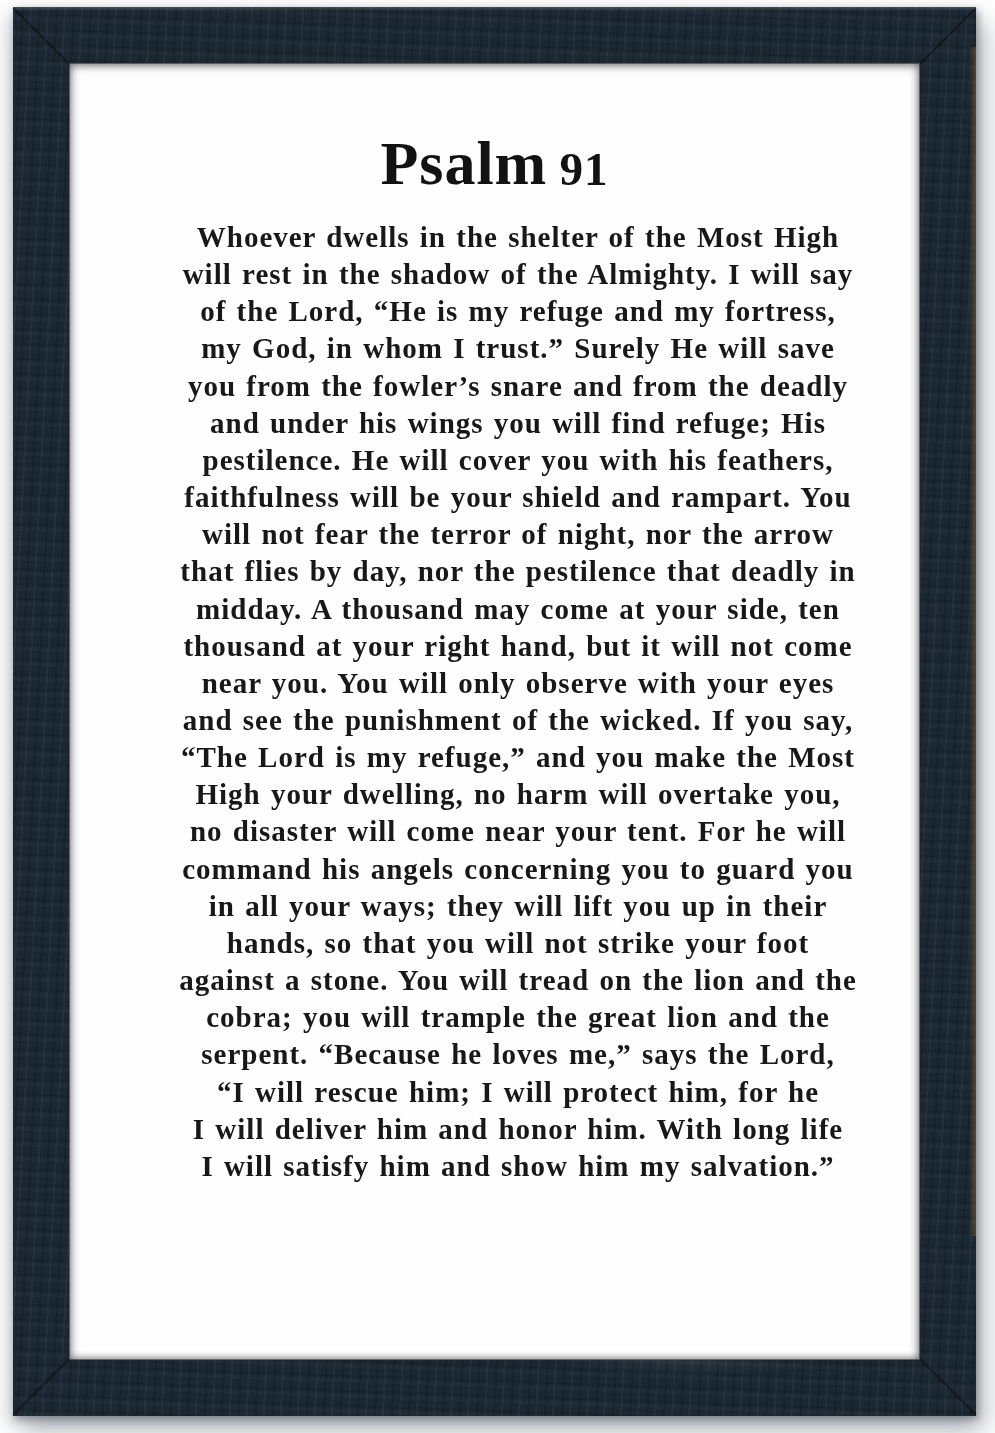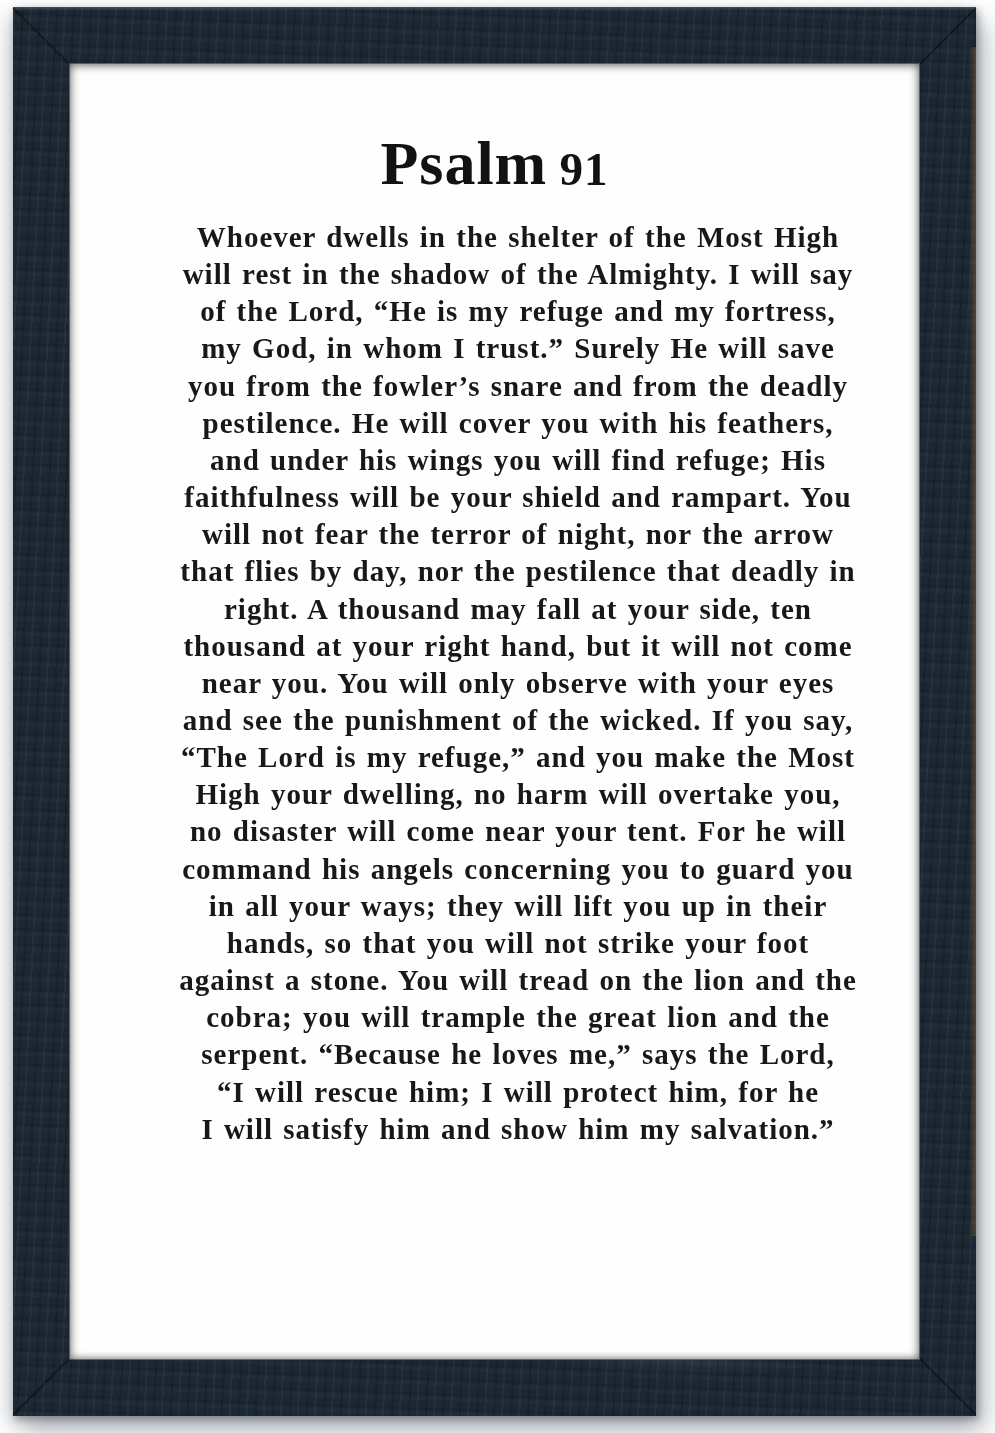--- a/index.html
+++ b/index.html
@@ -107,36 +107,37 @@
 
     <div class="paper">
       <h1 class="poster-title"><span>Psalm</span><span class="title-number">91</span></h1>
 
       <div class="psalm-text">
         <div class="psalm-line">Whoever dwells in the shelter of the Most High</div>
         <div class="psalm-line">will rest in the shadow of the Almighty. I will say</div>
         <div class="psalm-line">of the Lord, “He is my refuge and my fortress,</div>
         <div class="psalm-line">my God, in whom I trust.” Surely He will save</div>
         <div class="psalm-line">you from the fowler’s snare and from the deadly</div>
+        <div class="psalm-line">and under his wings you will find refuge; His</div>
         <div class="psalm-line">pestilence. He will cover you with his feathers,</div>
-        <div class="psalm-line">and under his wings you will find refuge; His</div>
         <div class="psalm-line">faithfulness will be your shield and rampart. You</div>
         <div class="psalm-line">will not fear the terror of night, nor the arrow</div>
         <div class="psalm-line">that flies by day, nor the pestilence that deadly in</div>
-        <div class="psalm-line">right. A thousand may fall at your side, ten</div>
+        <div class="psalm-line">midday. A thousand may come at your side, ten</div>
         <div class="psalm-line">thousand at your right hand, but it will not come</div>
         <div class="psalm-line">near you. You will only observe with your eyes</div>
         <div class="psalm-line">and see the punishment of the wicked. If you say,</div>
         <div class="psalm-line">“The Lord is my refuge,” and you make the Most</div>
         <div class="psalm-line">High your dwelling, no harm will overtake you,</div>
         <div class="psalm-line">no disaster will come near your tent. For he will</div>
         <div class="psalm-line">command his angels concerning you to guard you</div>
         <div class="psalm-line">in all your ways; they will lift you up in their</div>
         <div class="psalm-line">hands, so that you will not strike your foot</div>
         <div class="psalm-line">against a stone. You will tread on the lion and the</div>
         <div class="psalm-line">cobra; you will trample the great lion and the</div>
         <div class="psalm-line">serpent. “Because he loves me,” says the Lord,</div>
         <div class="psalm-line">“I will rescue him; I will protect him, for he</div>
+        <div class="psalm-line">I will deliver him and honor him. With long life</div>
         <div class="psalm-line">I will satisfy him and show him my salvation.”</div>
       </div>
     </div>
   </div>
 </div>
 
 </body></html>

